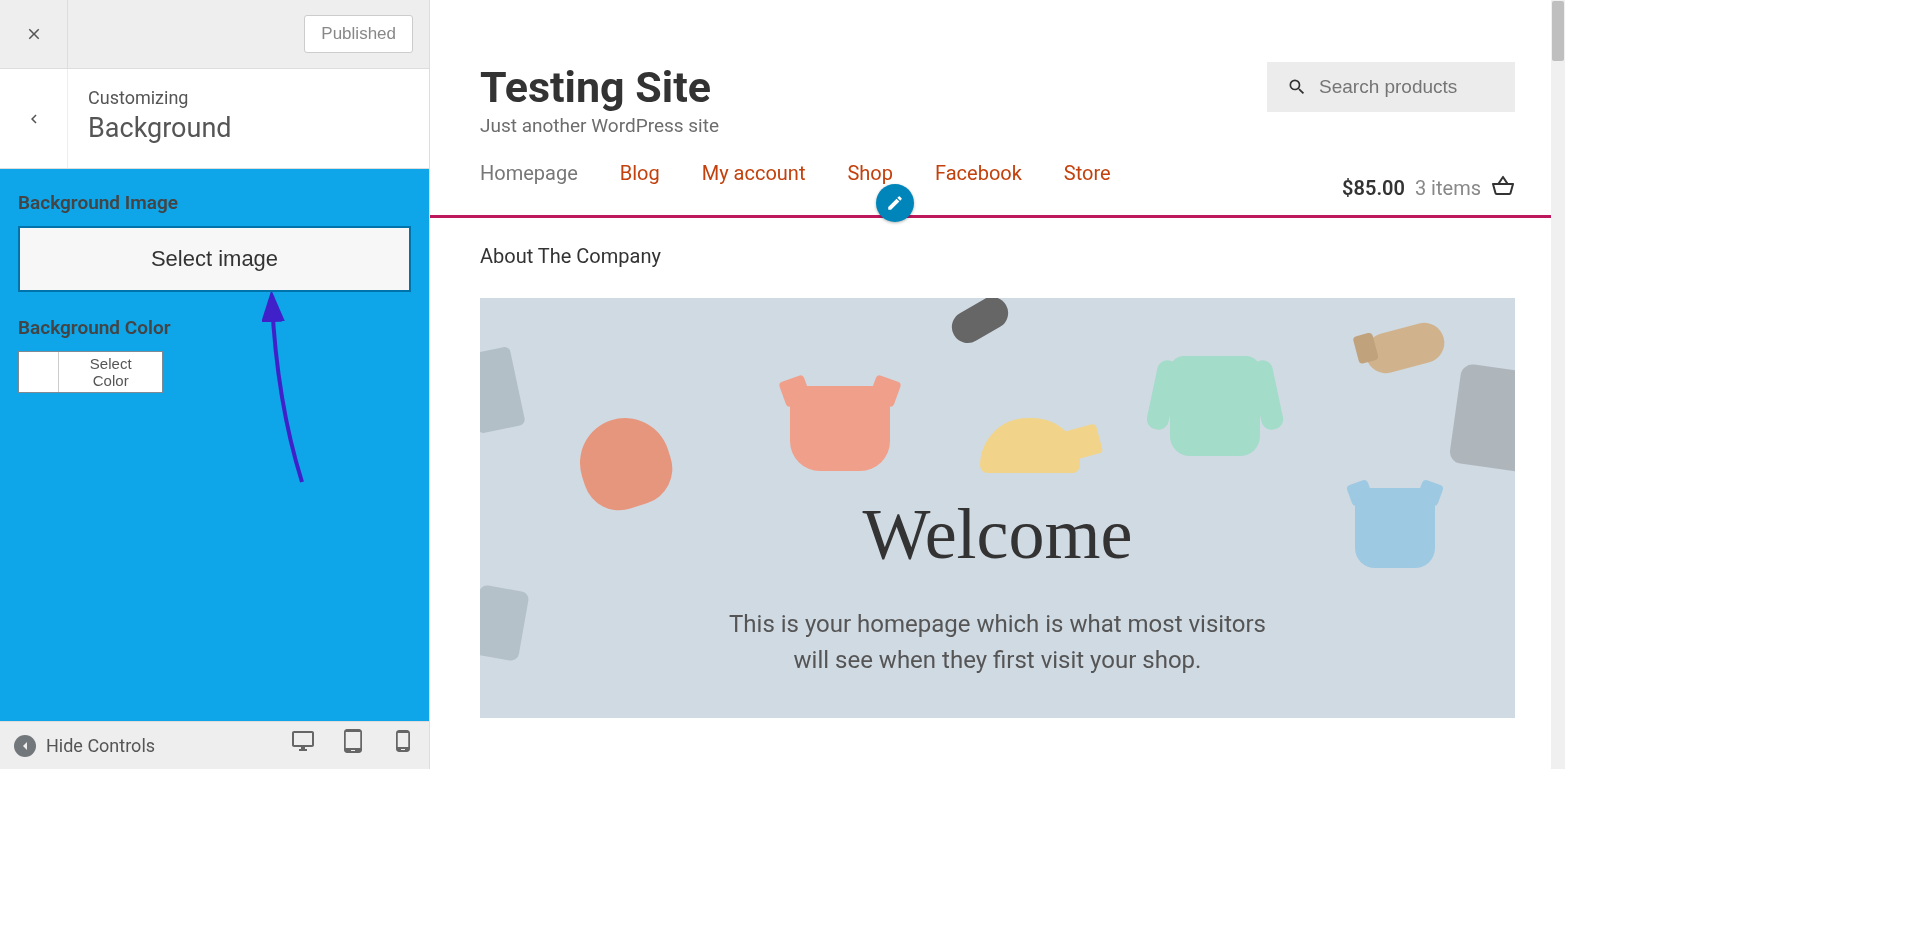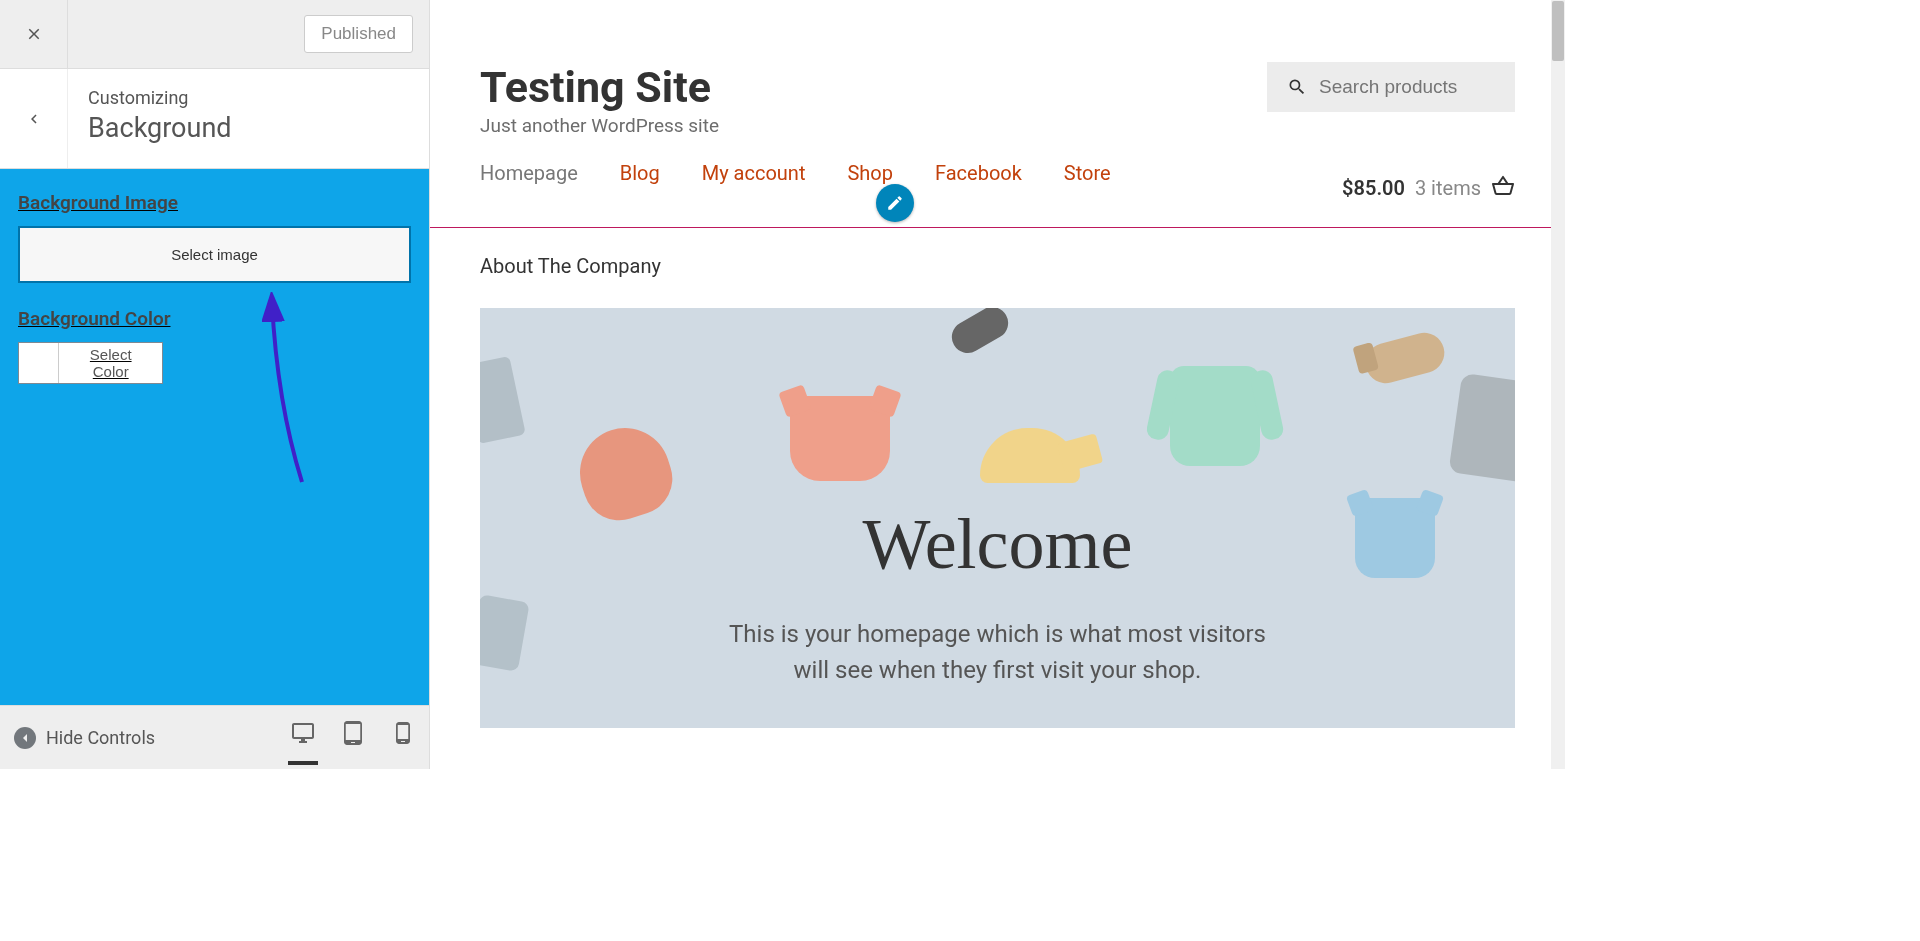--- a/index.html
+++ b/index.html
@@ -14,51 +14,51 @@
 .publish-area { flex: 1; display: flex; justify-content: flex-end; padding-right: 16px; }
 .published-btn { background: #fff; border: 1px solid #ccc; color: #888; padding: 8px 16px; font-size: 17px; border-radius: 3px; cursor: default; }
 
 .section-header { background: #fff; border-bottom: 1px solid #ddd; display: flex; align-items: stretch; min-height: 100px; }
 .back-btn { width: 68px; display: flex; align-items: center; justify-content: center; cursor: pointer; border-right: 1px solid #eee; }
 .back-btn svg { width: 18px; height: 24px; fill: #555; }
 .section-title-wrap { padding: 18px 20px 20px 20px; }
 .customizing-label { color: #555; font-size: 18px; margin-bottom: 4px; }
 .section-title { color: #555; font-size: 27px; font-weight: 400; }
 
-.controls { padding: 22px 18px; text-decoration: underline; }
+.controls { padding: 22px 18px; }
 .control-label { color: #444; font-size: 19px; font-weight: 600; margin-bottom: 12px; }
-.select-image-btn { width: 100%; background: #f7f7f7; border: 2px solid #0073aa; color: #333; font-size: 15px; padding: 18px 0; text-align: center; cursor: pointer; margin-bottom: 24px; }
+.select-image-btn { width: 100%; background: #f7f7f7; border: 2px solid #0073aa; color: #333; font-size: 22px; padding: 18px 0; text-align: center; cursor: pointer; margin-bottom: 24px; }
 .color-picker { display: flex; border: 1px solid #7e8993; width: 145px; background: #fff; }
 .color-swatch { width: 42px; height: 40px; border-right: 1px solid #ccc; background: #fff; }
 .select-color-btn { background: #fff; border: none; padding: 0 12px; font-size: 15px; color: #555; cursor: pointer; }
 
 .annotation-arrow { position: absolute; left: 262px; top: 292px; pointer-events: none; z-index: 50; }
 
-.sidebar-footer { margin-top: auto; height: 64px; border-top: 1px solid #ddd; background: #eee; display: flex; align-items: center; padding: 8px 14px; }
+.sidebar-footer { margin-top: auto; height: 48px; border-top: 1px solid #ddd; background: #eee; display: flex; align-items: center; padding: 8px 14px; }
 .hide-controls { display: flex; align-items: center; gap: 10px; color: #555; font-size: 18px; cursor: pointer; }
 .hide-controls-icon { width: 22px; height: 22px; background: #72777c; border-radius: 50%; display: flex; align-items: center; justify-content: center; }
 .hide-controls-icon svg { width: 10px; height: 10px; fill: #eee; }
 .device-icons { margin-left: auto; display: flex; gap: 26px; align-items: center; }
 .device-icon { cursor: pointer; color: #666; position: relative; padding-bottom: 6px; }
 .device-icon.active::after { content: ""; position: absolute; left: -3px; right: -3px; bottom: -10px; height: 4px; background: #333; }
 .device-icon svg { width: 24px; height: 24px; fill: currentColor; }
 
 
 .preview { flex: 1; background: #fff; overflow-y: auto; position: relative; }
 .site-header { padding: 62px 50px 0 50px; display: flex; justify-content: space-between; align-items: flex-start; }
 .site-title { font-size: 43px; font-weight: 700; color: #333; }
 .site-tagline { font-size: 19px; color: #6d6d6d; margin-top: 2px; }
 .search-box { background: #ececec; padding: 14px 20px; display: flex; align-items: center; gap: 12px; width: 248px; }
 .search-box svg { width: 20px; height: 20px; fill: #333; flex-shrink: 0; }
 .search-input { background: transparent; border: none; font-size: 19px; color: #6d6d6d; width: 100%; outline: none; }
 
 .edit-badge { position: absolute; left: 446px; top: 184px; width: 38px; height: 38px; background: #0085ba; border-radius: 50%; display: flex; align-items: center; justify-content: center; cursor: pointer; box-shadow: 0 1px 3px rgba(0,0,0,0.3); z-index: 10; }
 .edit-badge svg { width: 18px; height: 18px; fill: #fff; }
 
-.nav { padding: 24px 50px 12px 50px; display: flex; align-items: center; flex-wrap: wrap; gap: 42px; font-size: 20px; border-bottom: 1px solid #be185d; }
+.nav { padding: 24px 50px 0 50px; display: flex; align-items: center; flex-wrap: wrap; gap: 42px; font-size: 20px; border-bottom: 3px solid #be185d; }
 .nav-item { color: #c2410c; cursor: pointer; padding-bottom: 30px; }
 .nav-item.current { color: #777; }
 .nav-row2 { padding: 26px 50px 30px 50px; font-size: 20px; color: #333; }
 .cart-area { margin-left: auto; display: flex; align-items: center; gap: 10px; }
 .cart-price { font-weight: 600; color: #333; }
 .cart-count { color: #888; }
 .cart-icon svg { width: 24px; height: 24px; fill: #333; }
 
 .hero { margin: 0 50px; background: #d0dae3; padding: 20px 0 40px 0; position: relative; text-align: center; overflow: hidden; min-height: 370px; }
 .hero-title { font-family: Georgia, serif; font-size: 72px; font-weight: 300; color: #333; margin-top: 175px; }

